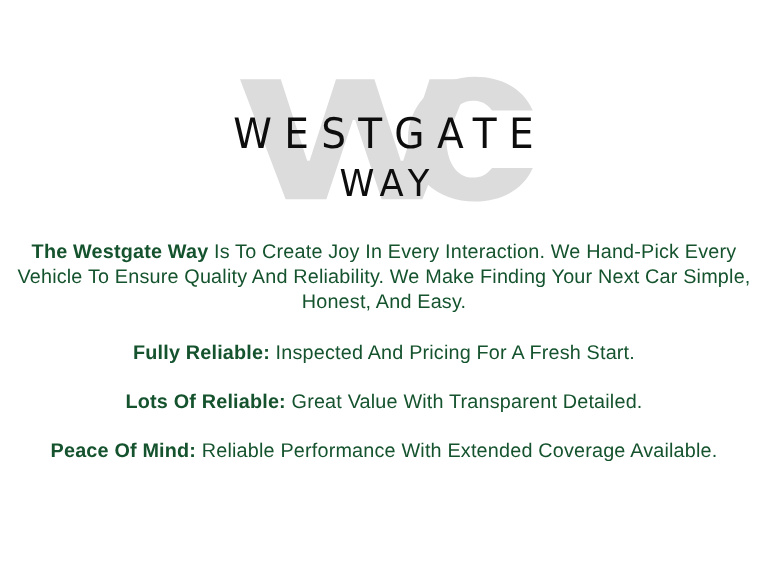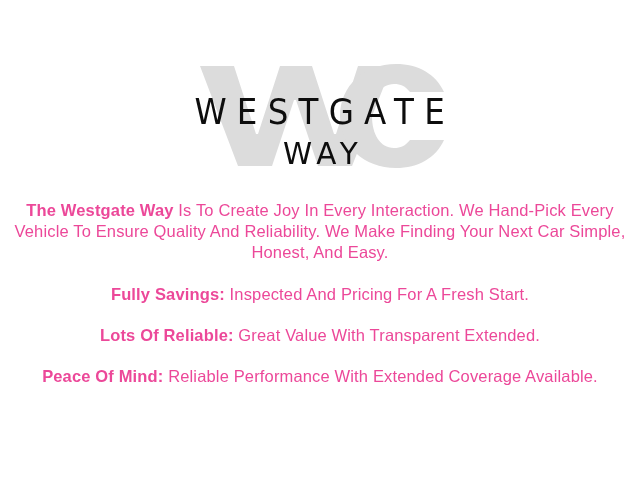--- a/index.html
+++ b/index.html
@@ -86,21 +86,21 @@
     position: absolute;
     left: 8px;
     top: 200px;
     width: 624px;
     text-align: center;
   }
   .para {
     font-size: 16.5px;
     line-height: 21px;
     letter-spacing: 0.15px;
-    color: #ec4899;
+    color: #14532d;
     margin: 0 0 20px 0;
     padding: 0 6px;
   }
   .para:last-child { margin-bottom: 0; text-align: center; }
   .para .lead {
     font-weight: bold;
   }
   .para.lead-para {
     margin-bottom: 21px;
   }
@@ -139,25 +139,25 @@
 
   </div>
 
   <div class="body-copy">
 
     <p class="para lead-para">
       <span class="lead">The Westgate Way</span><span> Is To Create Joy In Every Interaction. We Hand-Pick Every Vehicle To Ensure Quality And Reliability. We Make Finding Your Next Car Simple, Honest, And Easy.</span>
     </p>
 
     <p class="para">
-      <span class="lead">Fully Savings:</span><span> Inspected And Pricing For A Fresh Start.</span>
+      <span class="lead">Fully Reliable:</span><span> Inspected And Pricing For A Fresh Start.</span>
     </p>
 
     <p class="para">
-      <span class="lead">Lots Of Reliable:</span><span> Great Value With Transparent Extended.</span>
+      <span class="lead">Lots Of Reliable:</span><span> Great Value With Transparent Detailed.</span>
     </p>
 
     <p class="para">
       <span class="lead">Peace Of Mind:</span><span> Reliable Performance With Extended Coverage Available.</span>
     </p>
 
   </div>
 
 </div>
 

